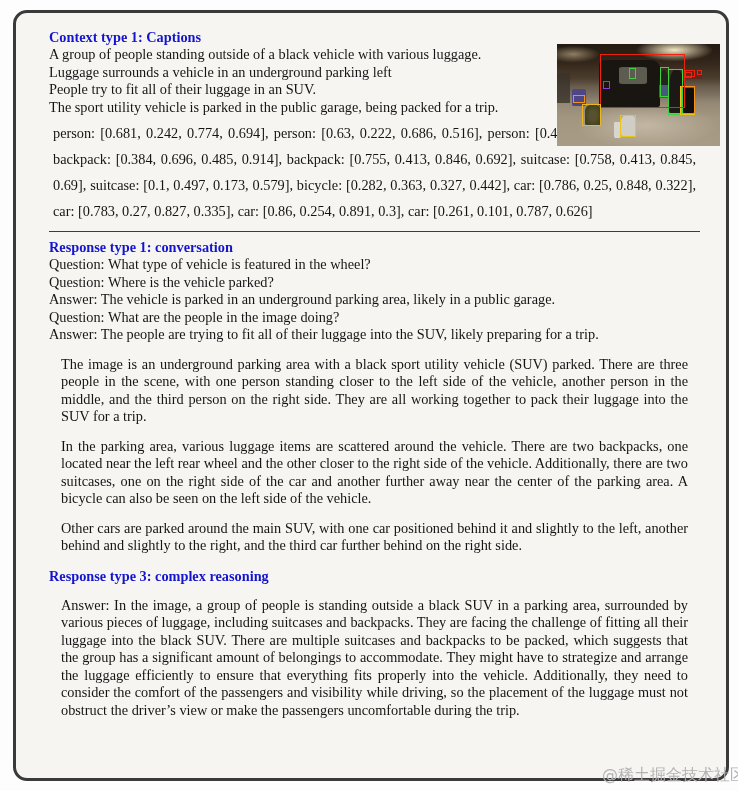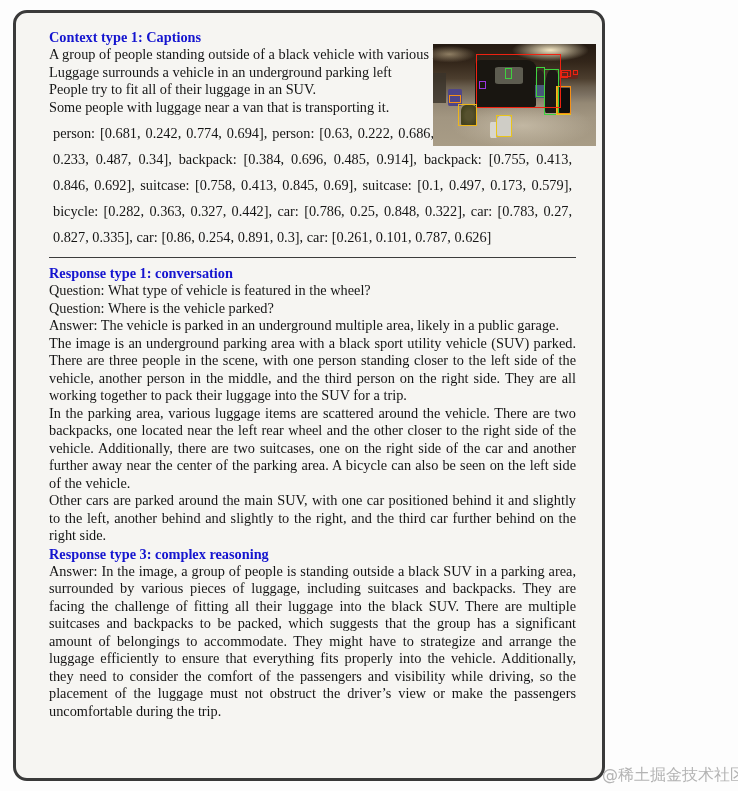--- a/index.html
+++ b/index.html
@@ -8,21 +8,21 @@
     width: 738px;
     height: 791px;
     background: #fdfdfd;
     overflow: hidden;
     font-family: "Liberation Serif", serif;
   }
   .frame {
     position: absolute;
     left: 13px;
     top: 10px;
-    width: 592px;
+    width: 716px;
     height: 771px;
     box-sizing: border-box;
     border: 3px solid #3a3a3a;
     border-radius: 14px;
     background: #f6f5f2;
     padding: 15px 26px 10px 33px;
     color: #151515;
     font-size: 14.3px;
     line-height: 17.5px;
   }
@@ -45,21 +45,21 @@
   }
   .divider {
     border: 0;
     border-top: 1.4px solid #3c3c3c;
     margin: 7px 0 6px 0;
   }
   .qa-line { line-height: 17.5px; }
   .par {
     text-align: justify;
     line-height: 17.5px;
-    margin: 0;
+    margin: 12px;
   }
   
   .photo {
     position: absolute;
     top: 16px;
     right: -20px;
     width: 163px;
     height: 102px;
     overflow: hidden;
     background:
@@ -163,36 +163,38 @@
         <div class="bbox" style="left: 26.1%; top: 10.1%; width: 52.6%; height: 52.5%; border-color: rgb(238, 34, 17);"></div>
         <div class="bbox" style="left: 15.5%; top: 58.5%; width: 11.5%; height: 21.5%; border-color: rgb(237, 182, 26);"></div>
       </div>
 
     <div class="heading">Context type 1: Captions</div>
 
     <div class="captions">
       <div class="caption-line">A group of people standing outside of a black vehicle with various luggage.</div>
       <div class="caption-line">Luggage surrounds a vehicle in an underground parking left</div>
       <div class="caption-line">People try to fit all of their luggage in an SUV.</div>
-      <div class="caption-line">Some people with luggage near a van that is transporting it.</div>
+      <div class="caption-line">The sport utility vehicle is parked in the public garage, being packed for a trip.</div>
     </div>
 
 
     <p class="boxes-par">person: [0.681, 0.242, 0.774, 0.694], person: [0.63, 0.222, 0.686, 0.516], person: [0.444, 0.233, 0.487, 0.34], backpack: [0.384, 0.696, 0.485, 0.914], backpack: [0.755, 0.413, 0.846, 0.692], suitcase: [0.758, 0.413, 0.845, 0.69], suitcase: [0.1, 0.497, 0.173, 0.579], bicycle: [0.282, 0.363, 0.327, 0.442], car: [0.786, 0.25, 0.848, 0.322], car: [0.783, 0.27, 0.827, 0.335], car: [0.86, 0.254, 0.891, 0.3], car: [0.261, 0.101, 0.787, 0.626]</p>
   </div>
 
   <hr class="divider">
 
   <div>
 
     <div class="heading">Response type 1: conversation</div>
     <div>
       <div class="qa-line">Question: What type of vehicle is featured in the wheel?</div>
       <div class="qa-line">Question: Where is the vehicle parked?</div>
-      <div class="qa-line">Answer: The vehicle is parked in an underground multiple area, likely in a public garage.</div>
+      <div class="qa-line">Answer: The vehicle is parked in an underground parking area, likely in a public garage.</div>
+      <div class="qa-line">Question: What are the people in the image doing?</div>
+      <div class="qa-line">Answer: The people are trying to fit all of their luggage into the SUV, likely preparing for a trip.</div>
     </div>
 
     <div>
       <p class="par">The image is an underground parking area with a black sport utility vehicle (SUV) parked. There are three people in the scene, with one person standing closer to the left side of the vehicle, another person in the middle, and the third person on the right side. They are all working together to pack their luggage into the SUV for a trip.</p>
       <p class="par">In the parking area, various luggage items are scattered around the vehicle. There are two backpacks, one located near the left rear wheel and the other closer to the right side of the vehicle. Additionally, there are two suitcases, one on the right side of the car and another further away near the center of the parking area. A bicycle can also be seen on the left side of the vehicle.</p>
       <p class="par">Other cars are parked around the main SUV, with one car positioned behind it and slightly to the left, another behind and slightly to the right, and the third car further behind on the right side.</p>
     </div>
 
     <div class="heading">Response type 3: complex reasoning</div>
     <div>

